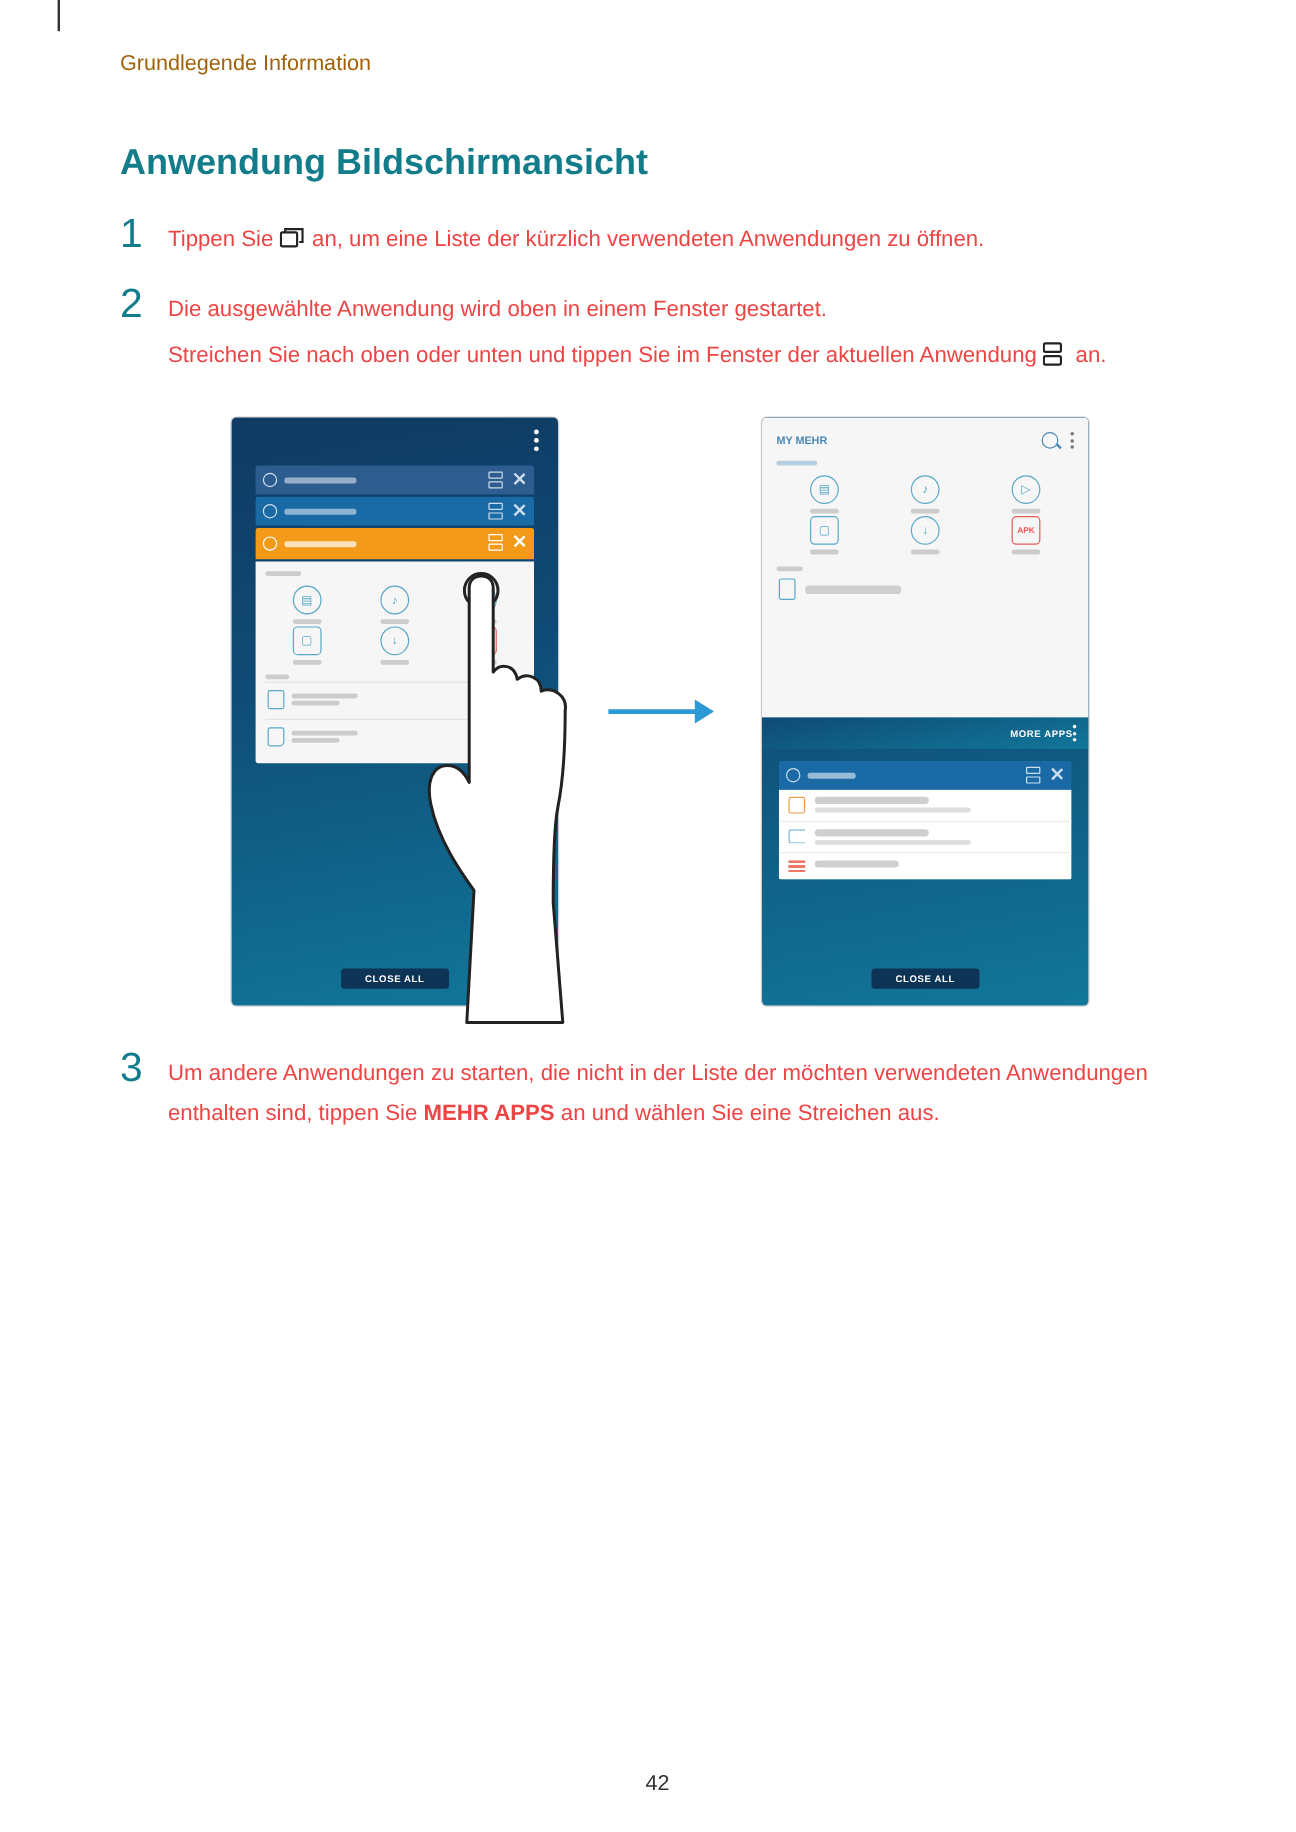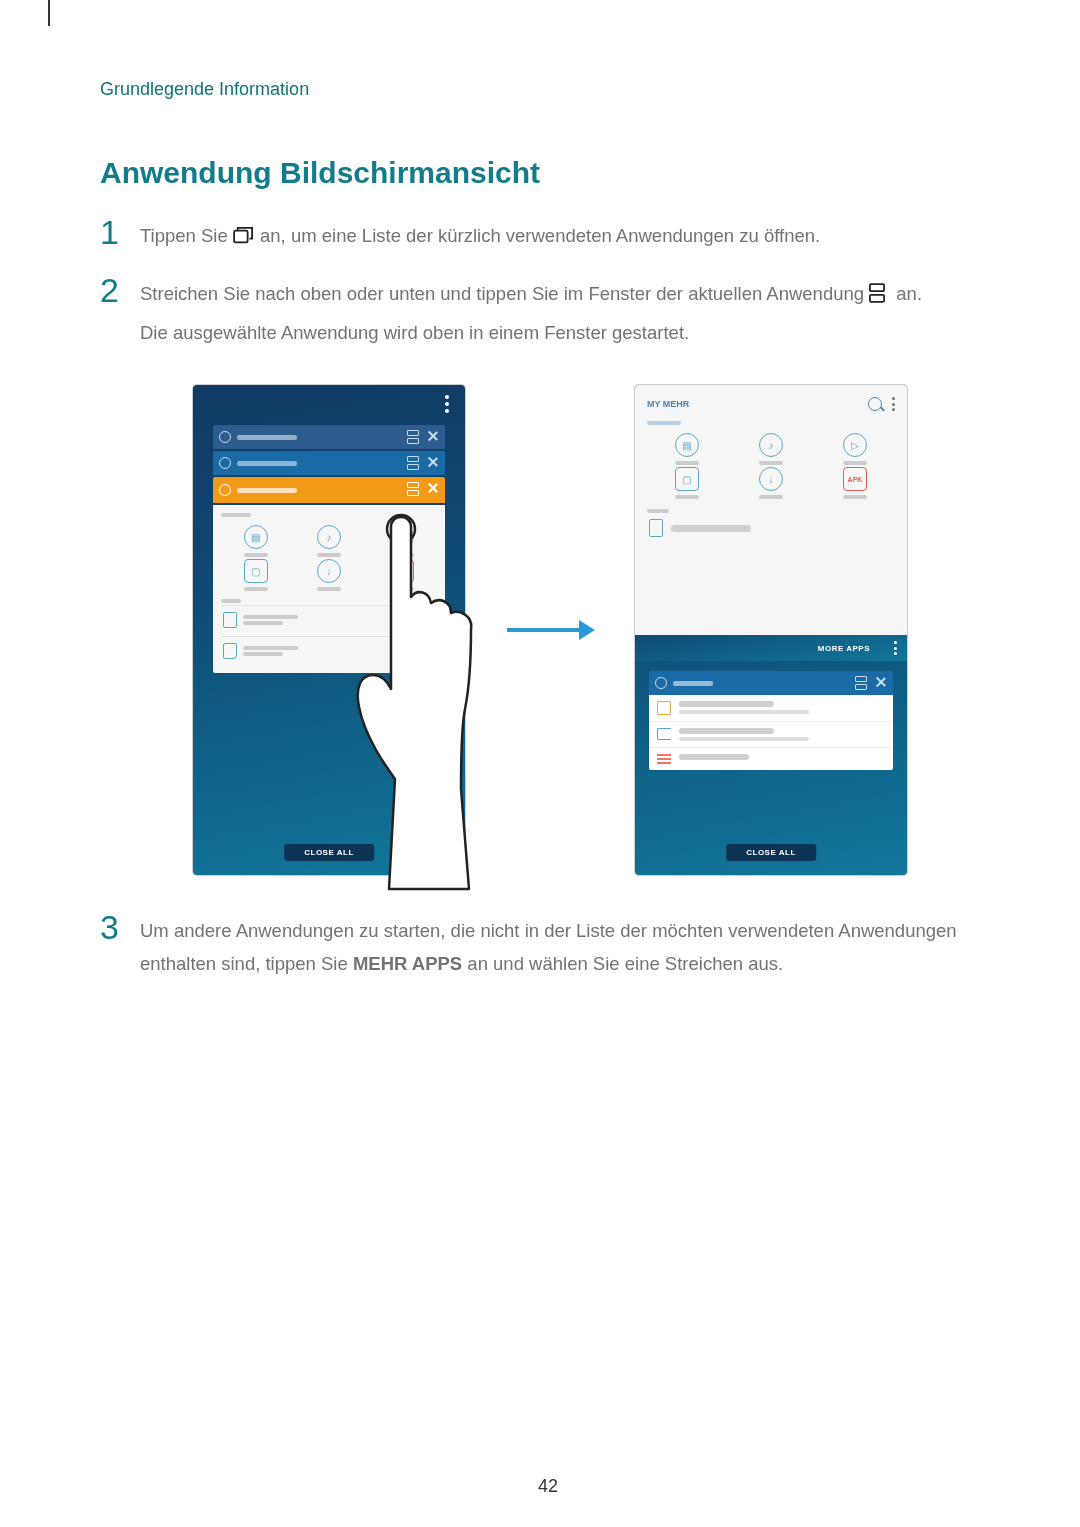--- a/index.html
+++ b/index.html
@@ -17,23 +17,22 @@
     top: 0;
     width: 2px;
     height: 26px;
     background: #333;
   }
   .page {
     padding: 42px 80px 0 100px;
   }
   .breadcrumb {
     font-size: 18px;
-    color: #0f766e;
+    color: #a16207;
     margin-bottom: 56px;
-    margin-top: 37px;
   }
   .section-title {
     color: #127c8b;
     font-size: 30px;
     font-weight: 700;
     margin-bottom: 30px;
   }
   .step {
     display: flex;
     align-items: flex-start;
@@ -45,21 +44,21 @@
     font-weight: 400;
     width: 40px;
     line-height: 1;
     margin-top: -5px;
     flex-shrink: 0;
   }
   .step-body {
     flex: 1;
     font-size: 18.5px;
     line-height: 1.75;
-    color: #737373;
+    color: #ef4444;
   }
   .step-body p { margin-bottom: 6px; }
   .inline-icon {
     display: inline-block;
     vertical-align: -3px;
     width: 22px;
     height: 18px;
   }
   .figure-row {
     display: flex;
@@ -144,21 +143,21 @@
   .p2-title{font-size:9px;font-weight:700;color:#4a87b5;}
   .p2-tr{display:flex;gap:10px;align-items:center;}
   .p2-search{width:14px;height:14px;border:1.5px solid #4a87b5;border-radius:50%;position:relative;}
   .p2-search::after{content:"";position:absolute;width:5px;height:1.5px;background:#4a87b5;right:-4px;bottom:1px;transform:rotate(45deg);}
   .p2-dots{width:3px;height:14px;display:flex;flex-direction:column;justify-content:space-between;}
   .p2-dots span{width:3px;height:3px;border-radius:50%;background:#777;}
   .p2-cat{height:4px;width:34px;background:#b7cfe0;border-radius:2px;margin:6px 0 8px;}
   .p2-frow{display:flex;align-items:center;gap:8px;padding:4px 2px;}
   .p2-frow .sq{width:14px;height:18px;border:1.5px solid #59a8c8;border-radius:2px;}
   .p2-frow .ln{height:7px;width:80px;background:#cfcfcf;border-radius:3px;filter:blur(.4px);}
-  .p2-sep{height:26px;background:linear-gradient(170deg,#0f4a74,#11779a);display:flex;align-items:center;justify-content:flex-end;padding-right:10px;gap:24px;}
+  .p2-sep{height:26px;background:linear-gradient(170deg,#0f4a74,#11779a);display:flex;align-items:center;justify-content:flex-end;padding-right:10px;gap:0;}
   .p2-more{font-size:8px;font-weight:700;color:#fff;letter-spacing:.5px;}
   .p2-sep .p2-dots span{background:#fff;}
   .p2-bottom{ padding:10px 14px 0; }
   .p2-card{
     border-radius:2px;overflow:hidden;
   }
   .p2-chead{background:#1a6aa5;height:24px;display:flex;align-items:center;padding:0 6px;position:relative;}
   .p2-chead .ci{width:12px;height:12px;border-radius:50%;border:1.5px solid #cde;margin-right:6px;}
   .p2-chead .ct{height:5px;width:40px;background:rgba(255,255,255,.55);border-radius:2px;}
   .p2-chead .right-ic{position:absolute;right:6px;top:5px;display:flex;gap:8px;}
@@ -199,31 +198,31 @@
           </svg>
         </span>
         <span> an, um eine Liste der kürzlich verwendeten Anwendungen zu öffnen.</span>
       </p>
     </div>
   </div>
 
   <div class="step">
     <div class="step-num">2</div>
     <div class="step-body">
+      <p>Die ausgewählte Anwendung wird oben in einem Fenster gestartet.</p>
       <p>
         <span>Streichen Sie nach oben oder unten und tippen Sie im Fenster der aktuellen Anwendung </span>
         <span class="inline-icon">
           <svg viewBox="0 0 18 22" width="16" height="20">
             <rect x="1" y="1" width="16" height="8" rx="1.5" fill="none" stroke="#222" stroke-width="2"></rect>
             <rect x="1" y="13" width="16" height="8" rx="1.5" fill="none" stroke="#222" stroke-width="2"></rect>
           </svg>
         </span>
         <span> an.</span>
       </p>
-      <p>Die ausgewählte Anwendung wird oben in einem Fenster gestartet.</p>
     </div>
   </div>
 
   <div class="figure-row">
 
     <div style="position:relative;">
       <div class="phone">
         <div class="p1-topbar">
           <div class="p1-top-dots">
             <span class="dot"></span>

